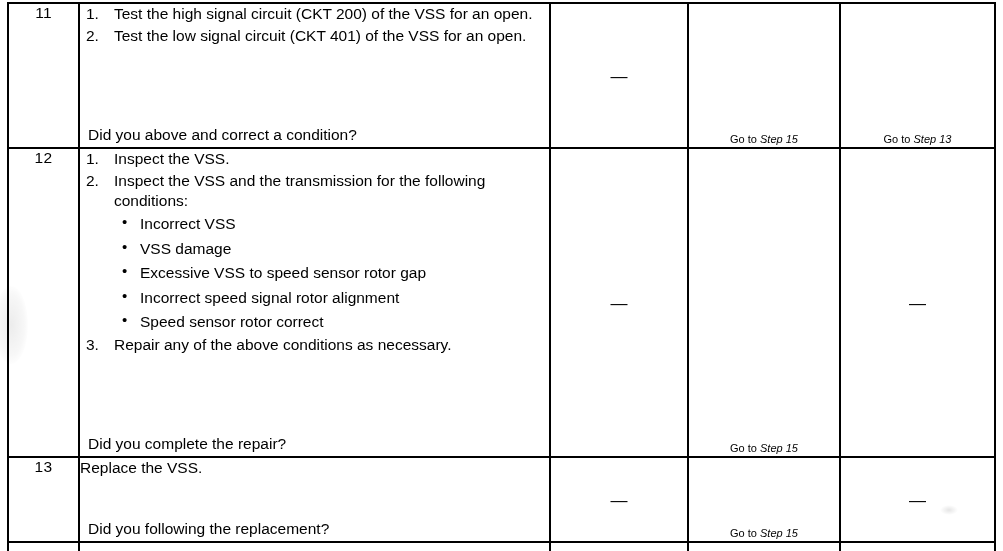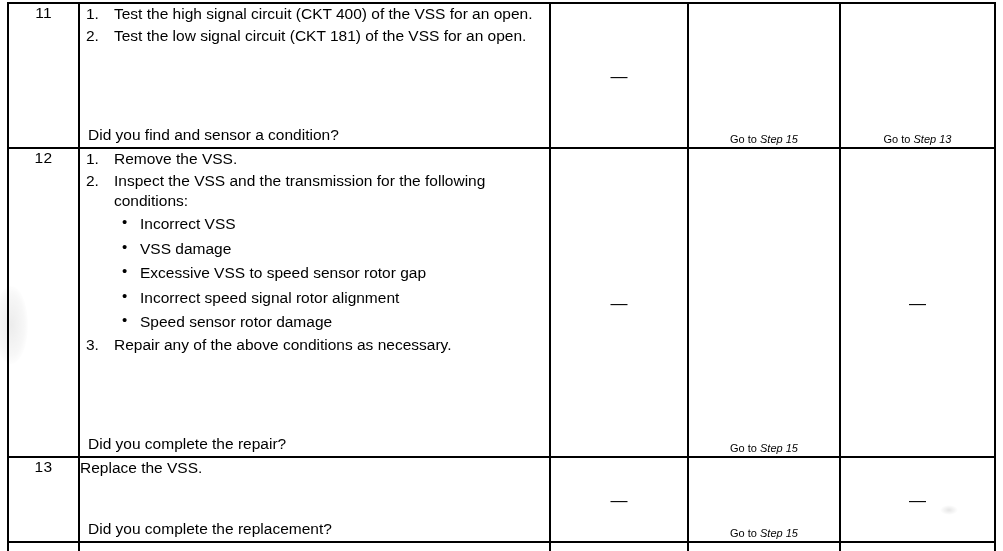--- a/index.html
+++ b/index.html
@@ -181,49 +181,49 @@
     <tbody>
 
       <tr class="row-11">
         <td class="step-cell">
           <span>11</span>
         </td>
         <td class="action-cell">
           <ol class="numlist">
             <li>
               <span class="num">1.</span>
-              <span class="litext">Test the high signal circuit (CKT 400) of the VSS for an open.</span>
+              <span class="litext">Test the high signal circuit (CKT 200) of the VSS for an open.</span>
             </li>
             <li>
               <span class="num">2.</span>
-              <span class="litext">Test the low signal circuit (CKT 181) of the VSS for an open.</span>
+              <span class="litext">Test the low signal circuit (CKT 401) of the VSS for an open.</span>
             </li>
           </ol>
-          <div class="question">Did you find and sensor a condition?</div>
+          <div class="question">Did you above and correct a condition?</div>
         </td>
         <td class="val-cell">
           <div class="dash-wrap">—</div>
         </td>
         <td class="yes-cell">
           <div class="goto"><span>Go to </span><span class="stepref">Step 15</span></div>
         </td>
         <td class="no-cell">
           <div class="goto"><span>Go to </span><span class="stepref">Step 13</span></div>
         </td>
       </tr>
 
       <tr class="row-12">
         <td class="step-cell">
           <span>12</span>
         </td>
         <td class="action-cell">
           <ol class="numlist">
             <li>
               <span class="num">1.</span>
-              <span class="litext">Remove the VSS.</span>
+              <span class="litext">Inspect the VSS.</span>
             </li>
             <li>
               <span class="num">2.</span>
               <span class="litext">Inspect the VSS and the transmission for the following conditions:</span>
               <ul class="bullets">
                 <li>
                   <span class="dot">•</span>
                   <span>Incorrect VSS</span>
                 </li>
                 <li>
@@ -233,21 +233,21 @@
                 <li>
                   <span class="dot">•</span>
                   <span>Excessive VSS to speed sensor rotor gap</span>
                 </li>
                 <li>
                   <span class="dot">•</span>
                   <span>Incorrect speed signal rotor alignment</span>
                 </li>
                 <li>
                   <span class="dot">•</span>
-                  <span>Speed sensor rotor damage</span>
+                  <span>Speed sensor rotor correct</span>
                 </li>
               </ul>
             </li>
             <li>
               <span class="num">3.</span>
               <span class="litext">Repair any of the above conditions as necessary.</span>
             </li>
           </ol>
           <div class="question">Did you complete the repair?</div>
         </td>
@@ -261,21 +261,21 @@
           <div class="dash-wrap">—</div>
         </td>
       </tr>
 
       <tr class="row-13">
         <td class="step-cell">
           <span>13</span>
         </td>
         <td class="action-cell">
           <div class="plain-line">Replace the VSS.</div>
-          <div class="question">Did you complete the replacement?</div>
+          <div class="question">Did you following the replacement?</div>
         </td>
         <td class="val-cell">
           <div class="dash-wrap">—</div>
         </td>
         <td class="yes-cell">
           <div class="goto"><span>Go to </span><span class="stepref">Step 15</span></div>
         </td>
         <td class="no-cell">
           <div class="dash-wrap">—</div>
         </td>

